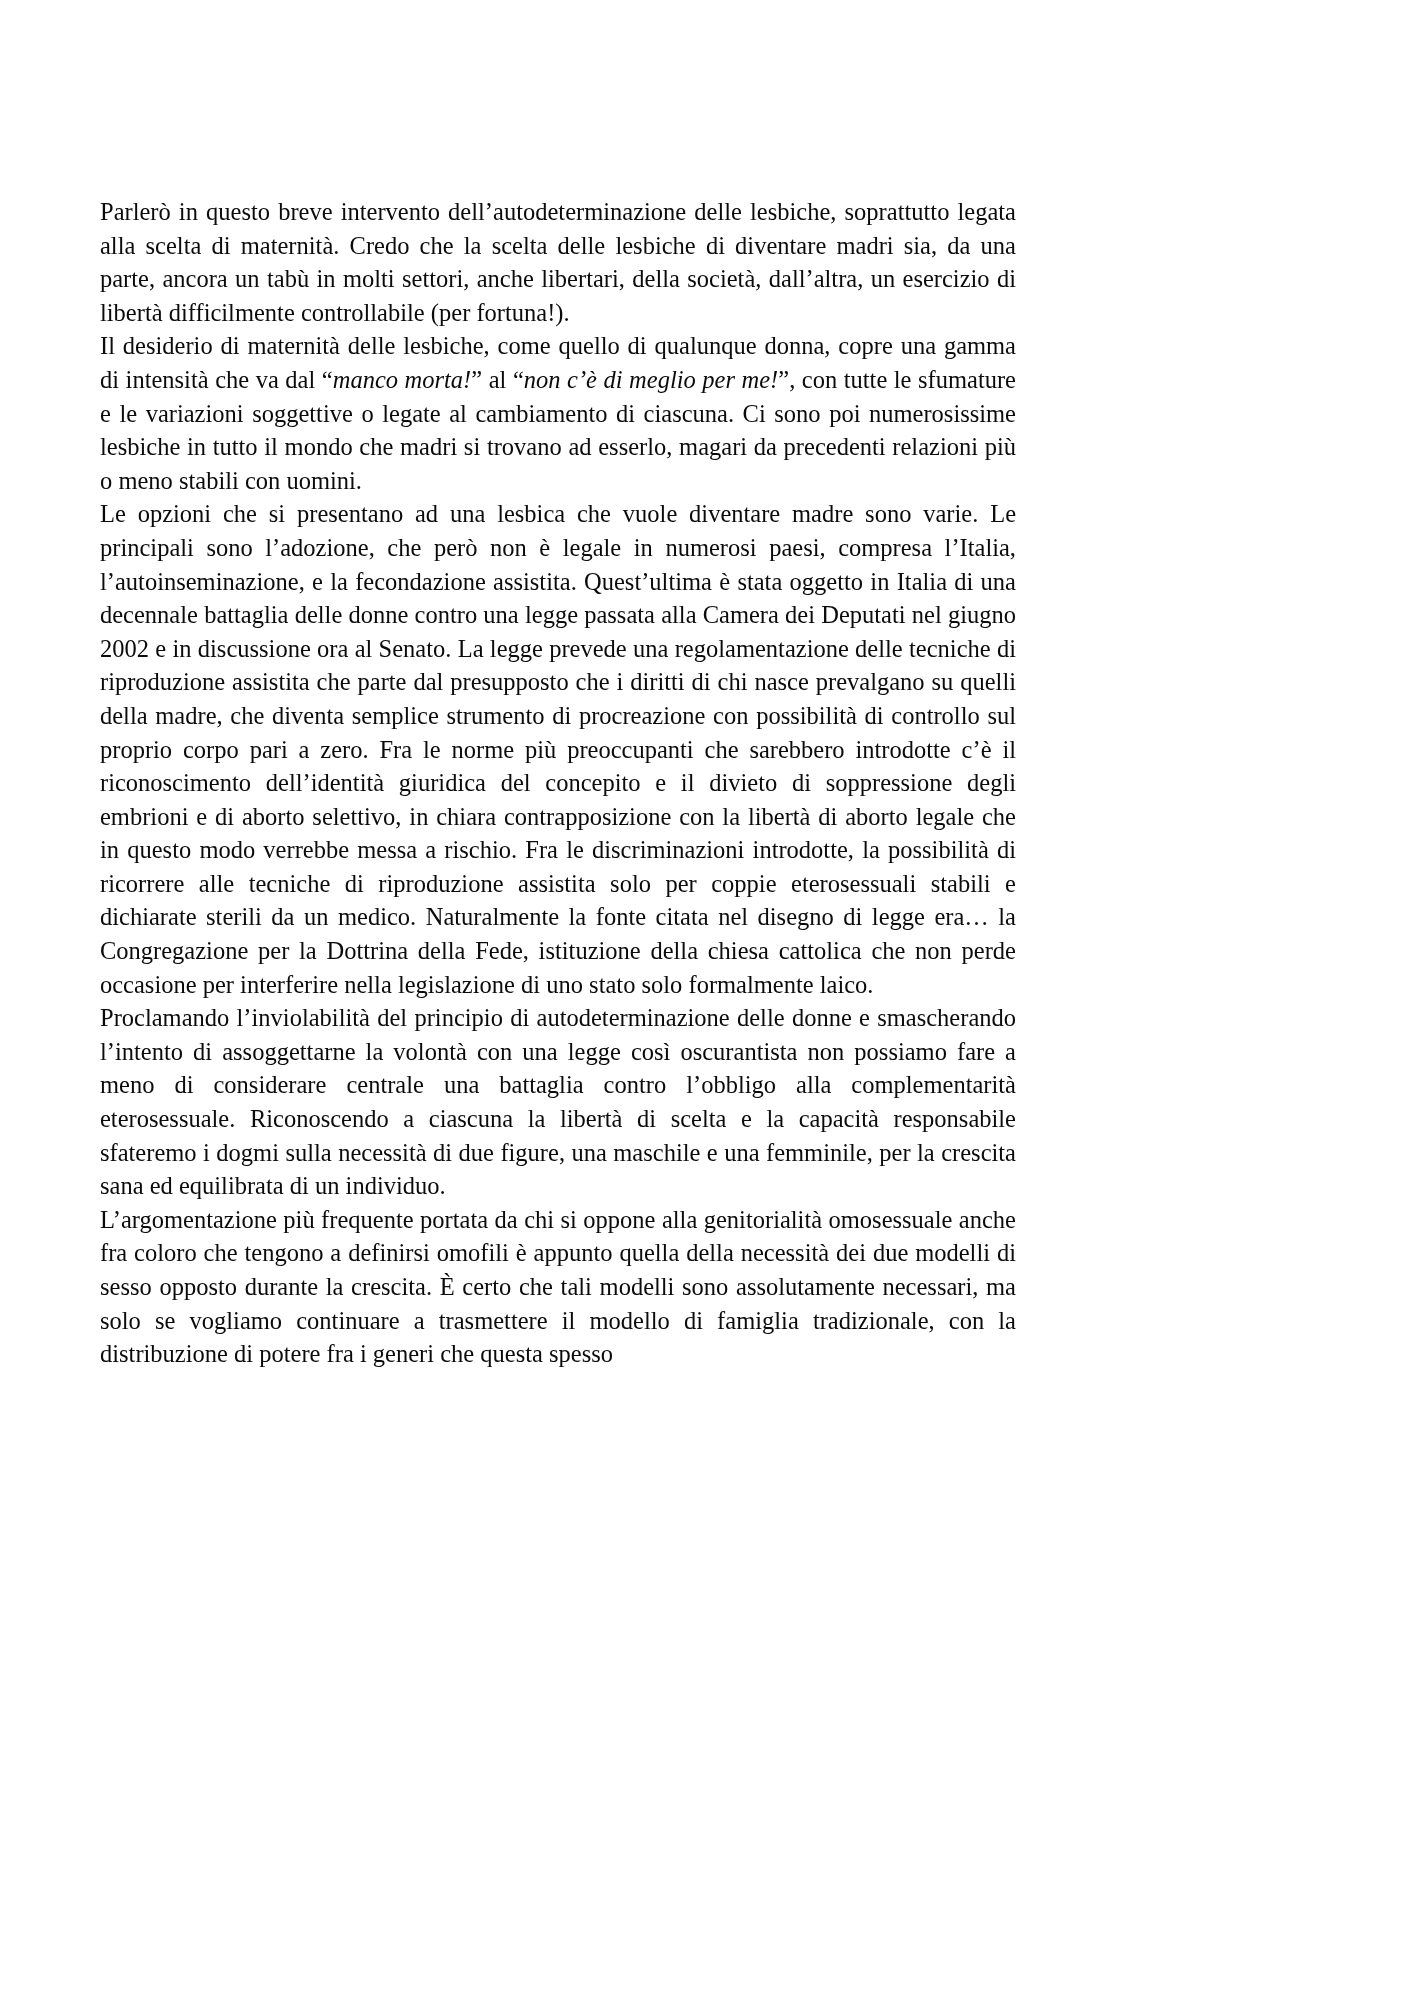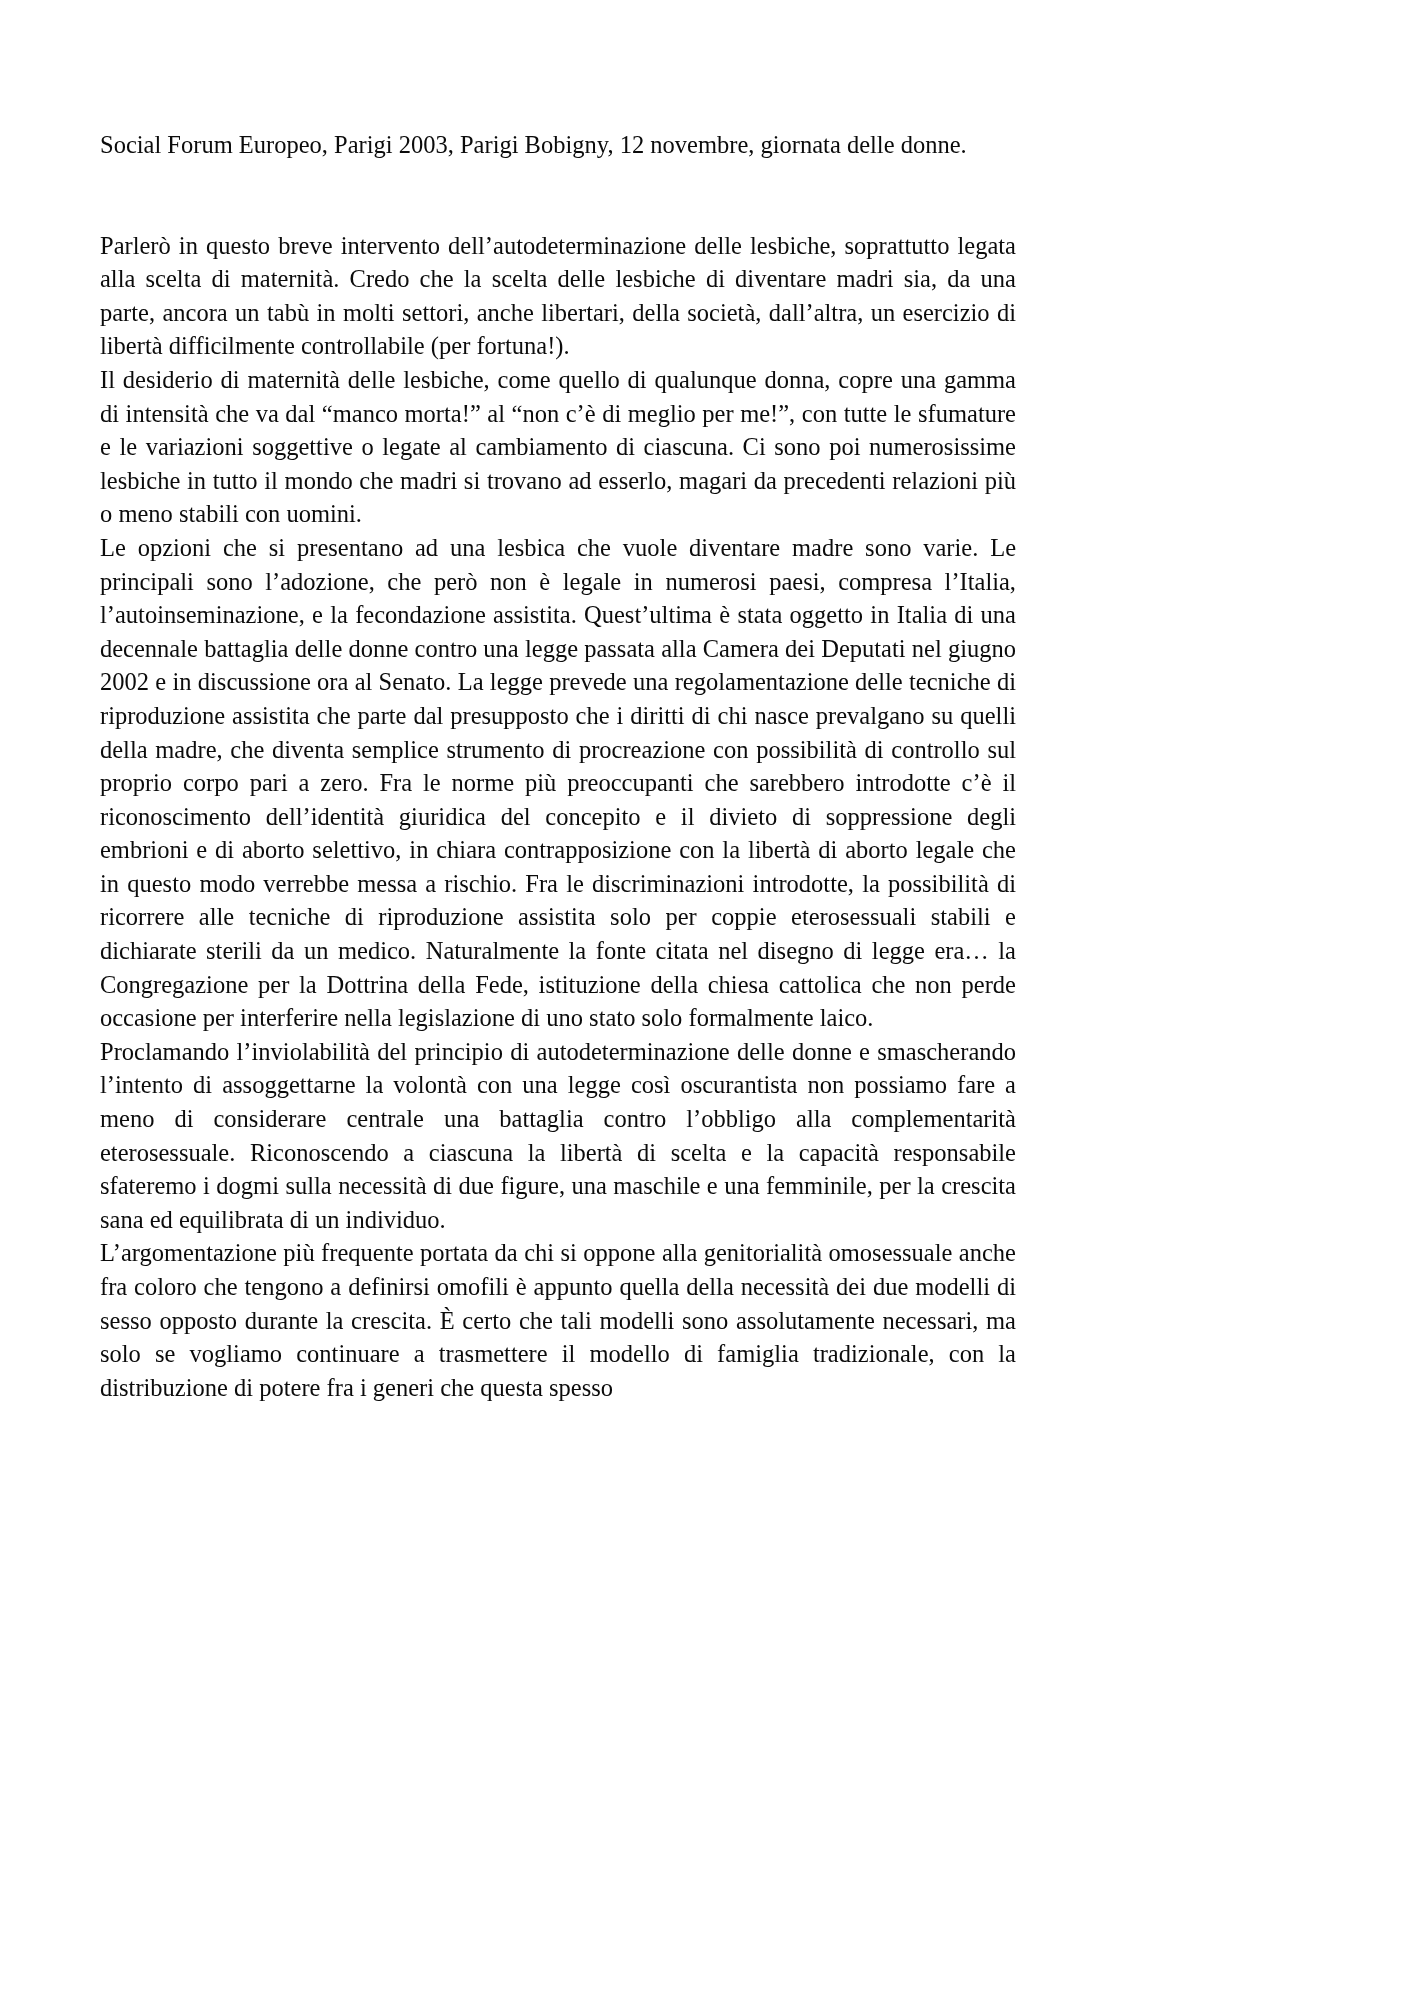--- a/index.html
+++ b/index.html
@@ -33,29 +33,29 @@
     -webkit-font-smoothing: antialiased;
     hyphens: none;
   }
   .para.last-left {
     text-align-last: left;
   }
   .spacer-blank {
     height: 67px;
   }
   .it {
+    font-style: italic;
   }
 </style>
 </head>
 <body>
 
 <div class="page">
   <div class="content">
 
-    <p class="para last-left">Social Forum Europeo, Parigi 2003, Parigi Bobigny, 12 novembre, giornata delle donne.</p>
 
 
     <div class="spacer-blank"></div>
 
     <p class="para last-left">Parlerò in questo breve intervento dell’autodeterminazione delle lesbiche, soprattutto legata alla scelta di maternità. Credo che la scelta delle lesbiche di diventare madri sia, da una parte, ancora un tabù in molti settori, anche libertari, della società, dall’altra, un esercizio di libertà difficilmente controllabile (per fortuna!).</p>
 
     <p class="para last-left"><span>Il desiderio di maternità delle lesbiche, come quello di qualunque donna, copre una gamma di intensità che va dal “</span><span class="it">manco morta!</span><span>” al “</span><span class="it">non c’è di meglio per me!</span><span>”, con tutte le sfumature e le variazioni soggettive o legate al cambiamento di ciascuna. Ci sono poi numerosissime lesbiche in tutto il mondo che madri si trovano ad esserlo, magari da precedenti relazioni più o meno stabili con uomini.</span></p>
 
     <p class="para last-left">Le opzioni che si presentano ad una lesbica che vuole diventare madre sono varie. Le principali sono l’adozione, che però non è legale in numerosi paesi, compresa l’Italia, l’autoinseminazione, e la fecondazione assistita. Quest’ultima è stata oggetto in Italia di una decennale battaglia delle donne contro una legge passata alla Camera dei Deputati nel giugno 2002 e in discussione ora al Senato. La legge prevede una regolamentazione delle tecniche di riproduzione assistita che parte dal presupposto che i diritti di chi nasce prevalgano su quelli della madre, che diventa semplice strumento di procreazione con possibilità di controllo sul proprio corpo pari a zero. Fra le norme più preoccupanti che sarebbero introdotte c’è il riconoscimento dell’identità giuridica del concepito e il divieto di soppressione degli embrioni e di aborto selettivo, in chiara contrapposizione con la libertà di aborto legale che in questo modo verrebbe messa a rischio. Fra le discriminazioni introdotte, la possibilità di ricorrere alle tecniche di riproduzione assistita solo per coppie eterosessuali stabili e dichiarate sterili da un medico. Naturalmente la fonte citata nel disegno di legge era… la Congregazione per la Dottrina della Fede, istituzione della chiesa cattolica che non perde occasione per interferire nella legislazione di uno stato solo formalmente laico.</p>
 

